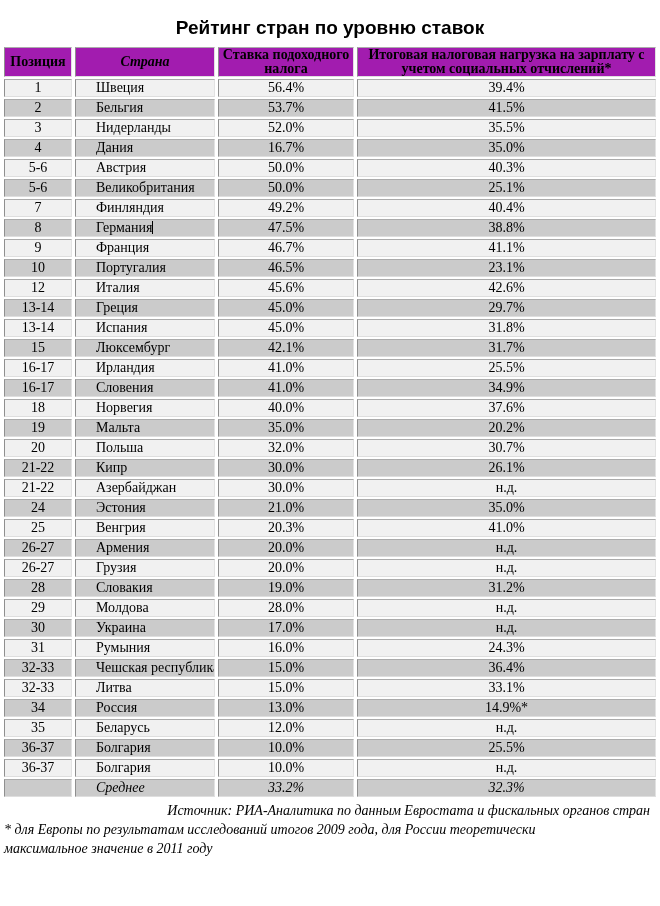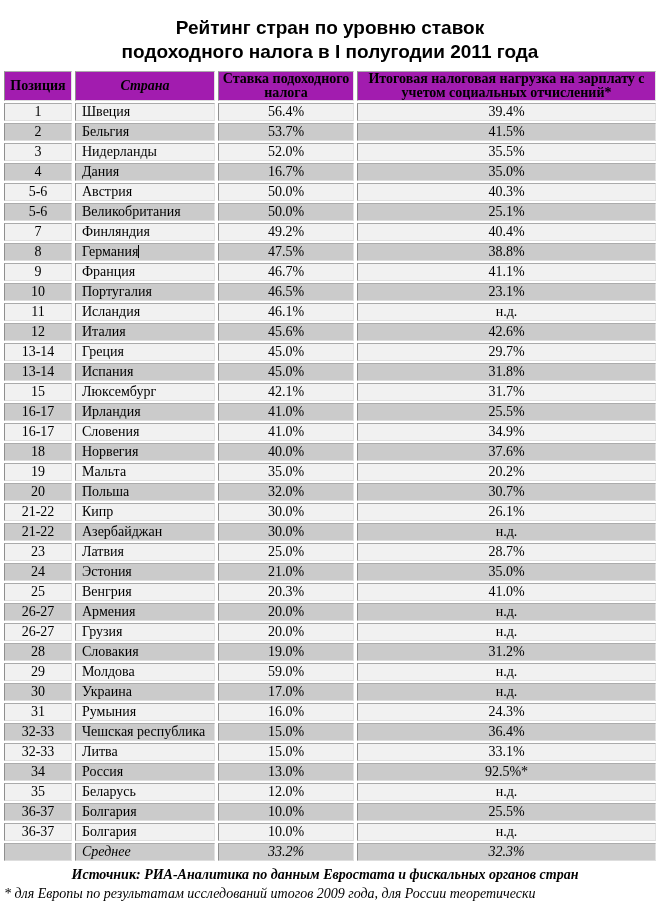--- a/index.html
+++ b/index.html
@@ -46,43 +46,43 @@
     height: 30px;
     line-height: 14px;
     white-space: normal;
   }
   th.col-pos     { width: 68px;  }
   th.col-country { width: 140px; font-style: italic; }
   th.col-rate    { width: 136px; }
   th.col-burden  { width: auto;  }
 
   td { height: 18px; text-align: center; vertical-align: middle; }
-  td.cell-country { text-align: left; padding-left: 6px; }
+  td.cell-country { text-align: left; padding-left: 20px; }
   tbody tr:nth-child(odd)  td { background: #f1f1f1; }
   tbody tr:nth-child(even) td { background: #cbcbcb; }
   tr.bold td   { font-weight: normal; }
   tr.italic td { font-style: italic; }
 
   .text-cursor {
     display: inline-block;
     width: 1px; height: 13px;
     background: #000;
     vertical-align: -2px;
   }
 
   .footer { margin-top: 2px; font-size: 14px; font-style: italic; }
-  .footer .source { text-align: center; padding-right: 10px; line-height: 19px; font-weight: bold; }
+  .footer .source { text-align: right; padding-right: 10px; line-height: 19px; }
   .footer .note   { text-align: left; padding-left: 4px; width: 575px; line-height: 19px; }
 </style>
 </head>
 <body>
 
 <div class="page">
 
-  <h1 class="title"><span>Рейтинг стран по уровню ставок</span><br><span>подоходного налога в I полугодии 2011 года</span></h1>
+  <h1 class="title"><span>Рейтинг стран по уровню ставок</span><br></h1>
 
   <table class="rating-table">
     <thead>
       <tr>
         <th class="col-pos">Позиция</th>
         <th class="col-country">Страна</th>
         <th class="col-rate">Ставка подоходного налога</th>
         <th class="col-burden">Итоговая налоговая нагрузка на зарплату с учетом социальных отчислений*</th>
       </tr>
     </thead>
@@ -141,26 +141,20 @@
           <td class="cell-rate">46.7%</td>
           <td class="cell-burden">41.1%</td>
         </tr>
         <tr>
           <td class="cell-position">10</td>
           <td class="cell-country"><span>Португалия</span></td>
           <td class="cell-rate">46.5%</td>
           <td class="cell-burden">23.1%</td>
         </tr>
         <tr>
-          <td class="cell-position">11</td>
-          <td class="cell-country"><span>Исландия</span></td>
-          <td class="cell-rate">46.1%</td>
-          <td class="cell-burden">н.д.</td>
-        </tr>
-        <tr>
           <td class="cell-position">12</td>
           <td class="cell-country"><span>Италия</span></td>
           <td class="cell-rate">45.6%</td>
           <td class="cell-burden">42.6%</td>
         </tr>
         <tr>
           <td class="cell-position">13-14</td>
           <td class="cell-country"><span>Греция</span></td>
           <td class="cell-rate">45.0%</td>
           <td class="cell-burden">29.7%</td>
@@ -213,26 +207,20 @@
           <td class="cell-rate">30.0%</td>
           <td class="cell-burden">26.1%</td>
         </tr>
         <tr>
           <td class="cell-position">21-22</td>
           <td class="cell-country"><span>Азербайджан</span></td>
           <td class="cell-rate">30.0%</td>
           <td class="cell-burden">н.д.</td>
         </tr>
         <tr>
-          <td class="cell-position">23</td>
-          <td class="cell-country"><span>Латвия</span></td>
-          <td class="cell-rate">25.0%</td>
-          <td class="cell-burden">28.7%</td>
-        </tr>
-        <tr>
           <td class="cell-position">24</td>
           <td class="cell-country"><span>Эстония</span></td>
           <td class="cell-rate">21.0%</td>
           <td class="cell-burden">35.0%</td>
         </tr>
         <tr>
           <td class="cell-position">25</td>
           <td class="cell-country"><span>Венгрия</span></td>
           <td class="cell-rate">20.3%</td>
           <td class="cell-burden">41.0%</td>
@@ -251,21 +239,21 @@
         </tr>
         <tr>
           <td class="cell-position">28</td>
           <td class="cell-country"><span>Словакия</span></td>
           <td class="cell-rate">19.0%</td>
           <td class="cell-burden">31.2%</td>
         </tr>
         <tr>
           <td class="cell-position">29</td>
           <td class="cell-country"><span>Молдова</span></td>
-          <td class="cell-rate">59.0%</td>
+          <td class="cell-rate">28.0%</td>
           <td class="cell-burden">н.д.</td>
         </tr>
         <tr>
           <td class="cell-position">30</td>
           <td class="cell-country"><span>Украина</span></td>
           <td class="cell-rate">17.0%</td>
           <td class="cell-burden">н.д.</td>
         </tr>
         <tr>
           <td class="cell-position">31</td>
@@ -282,21 +270,21 @@
         <tr>
           <td class="cell-position">32-33</td>
           <td class="cell-country"><span>Литва</span></td>
           <td class="cell-rate">15.0%</td>
           <td class="cell-burden">33.1%</td>
         </tr>
         <tr class="bold">
           <td class="cell-position">34</td>
           <td class="cell-country"><span>Россия</span></td>
           <td class="cell-rate">13.0%</td>
-          <td class="cell-burden">92.5%*</td>
+          <td class="cell-burden">14.9%*</td>
         </tr>
         <tr>
           <td class="cell-position">35</td>
           <td class="cell-country"><span>Беларусь</span></td>
           <td class="cell-rate">12.0%</td>
           <td class="cell-burden">н.д.</td>
         </tr>
         <tr>
           <td class="cell-position">36-37</td>
           <td class="cell-country"><span>Болгария</span></td>

